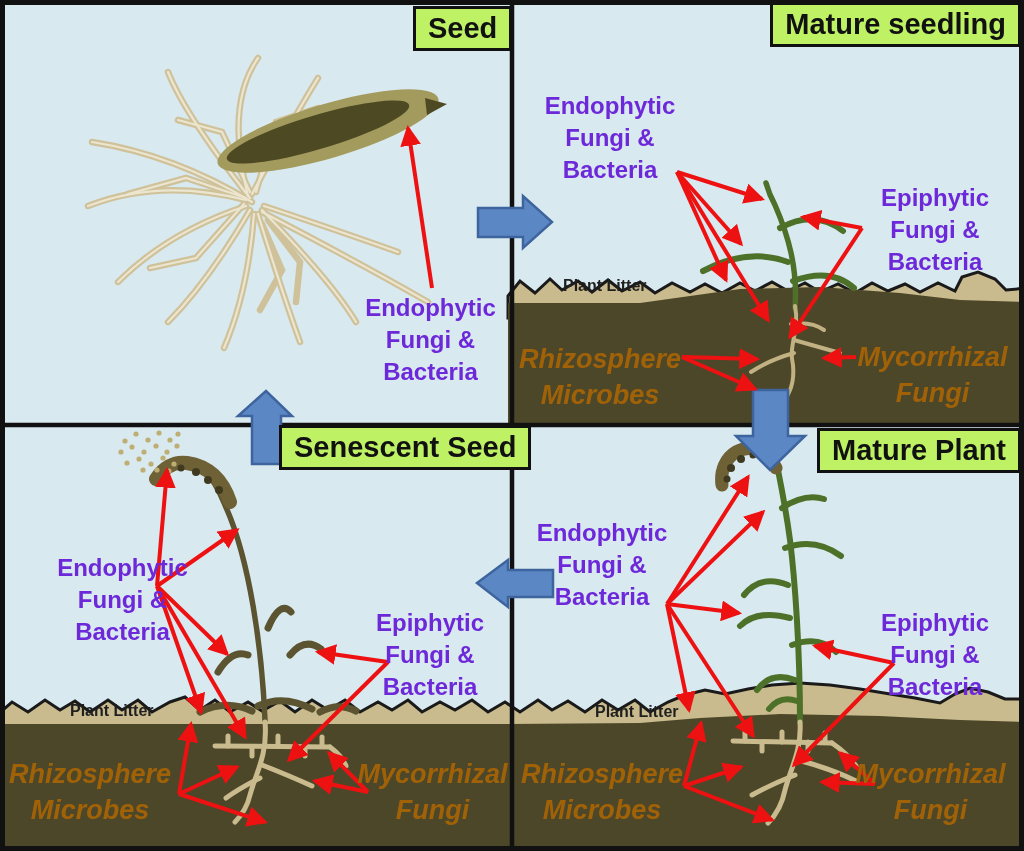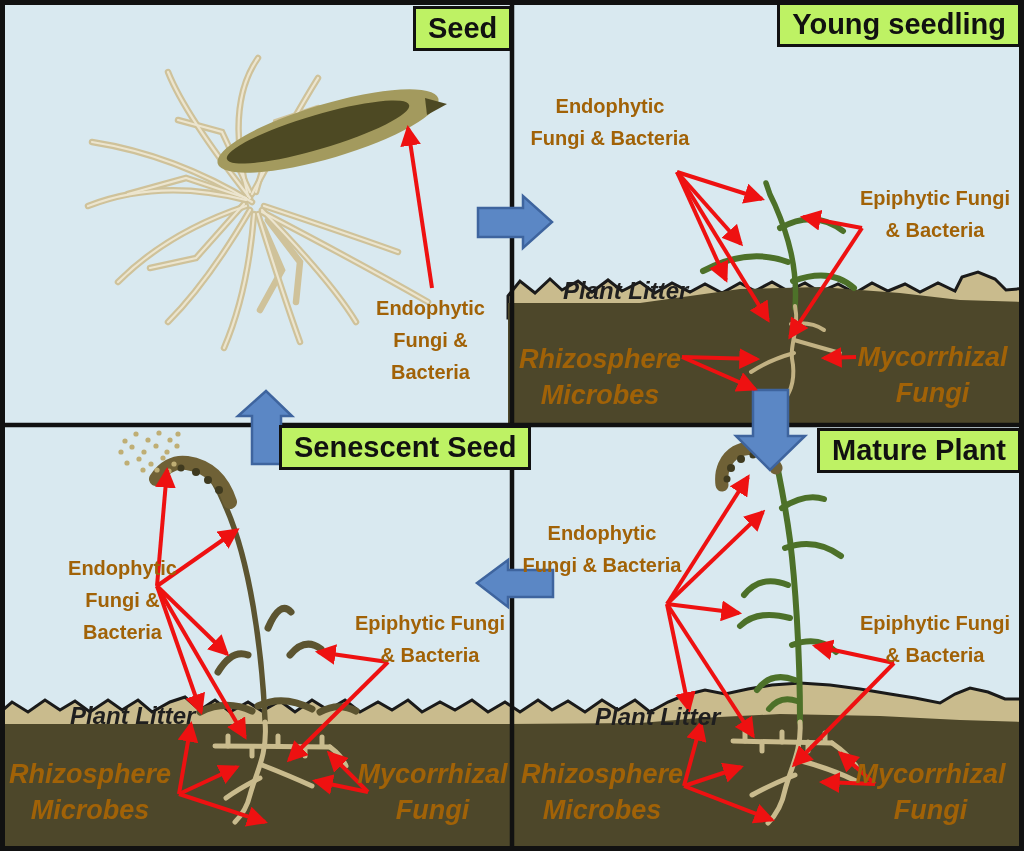--- a/index.html
+++ b/index.html
@@ -8,27 +8,27 @@
     background:#d9e9f0;
     font-family:"Liberation Sans","DejaVu Sans",sans-serif;
   }
   svg.scene{position:absolute;left:0;top:0;width:1024px;height:851px;}
   .qtitle{
     position:absolute;background:#bef264;border:3px solid #111;
     font-weight:bold;font-size:29px;color:#111;line-height:1.15;
     padding:3px 12px;white-space:nowrap;z-index:6;
   }
   .lbl{
-    position:absolute;font-weight:bold;font-size:20px;line-height:32px;
-    color:#a16207;text-align:center;z-index:5;
+    position:absolute;font-weight:bold;font-size:24px;line-height:32px;
+    color:#6d28d9;text-align:center;z-index:5;
   }
   .lbl.white{color:#a16207;font-size:27px;line-height:36px;font-style:italic;}
   .litter-lbl{
-    position:absolute;font-weight:600;font-size:24px;color:#1f1f1f;
-    white-space:nowrap;z-index:5;font-style:italic;
+    position:absolute;font-weight:600;font-size:16px;color:#1f1f1f;
+    white-space:nowrap;z-index:5;
   }
 </style>
 </head>
 <body>
 
 <div class="canvas">
 
   <svg class="scene" viewBox="0 0 1024 851">
     <defs>
       <marker id="ah" viewBox="0 0 10 10" refX="8.5" refY="5" markerWidth="5.2" markerHeight="5.2" orient="auto-start-reverse">
@@ -250,21 +250,21 @@
       <line x1="684" y1="786" x2="701" y2="723"></line>
       <line x1="684" y1="786" x2="741" y2="767"></line>
       <line x1="684" y1="786" x2="772" y2="820"></line>
 
       <line x1="875" y1="784" x2="840" y2="753"></line>
       <line x1="875" y1="784" x2="822" y2="782"></line>
     </g>
   </svg>
 
   <div class="qtitle" style="left:413px;top:6px;">Seed</div>
-  <div class="qtitle" style="right:3px;top:2px;">Young seedling</div>
+  <div class="qtitle" style="right:3px;top:2px;">Mature seedling</div>
   <div class="qtitle" style="left:279px;top:425px;">Senescent Seed</div>
   <div class="qtitle" style="right:3px;top:428px;">Mature Plant</div>
 
   <div class="lbl" style="left:353px;top:292px;width:155px;">Endophytic Fungi &amp; Bacteria</div>
 
   <div class="lbl" style="left:530px;top:90px;width:160px;">Endophytic Fungi &amp; Bacteria</div>
   <div class="lbl" style="left:855px;top:182px;width:160px;">Epiphytic Fungi &amp; Bacteria</div>
   <div class="lbl white" style="left:510px;top:341px;width:180px;">Rhizosphere Microbes</div>
   <div class="lbl white" style="left:840px;top:339px;width:185px;">Mycorrhizal Fungi</div>
   <div class="litter-lbl" style="left:563px;top:277px;">Plant Litter</div>

